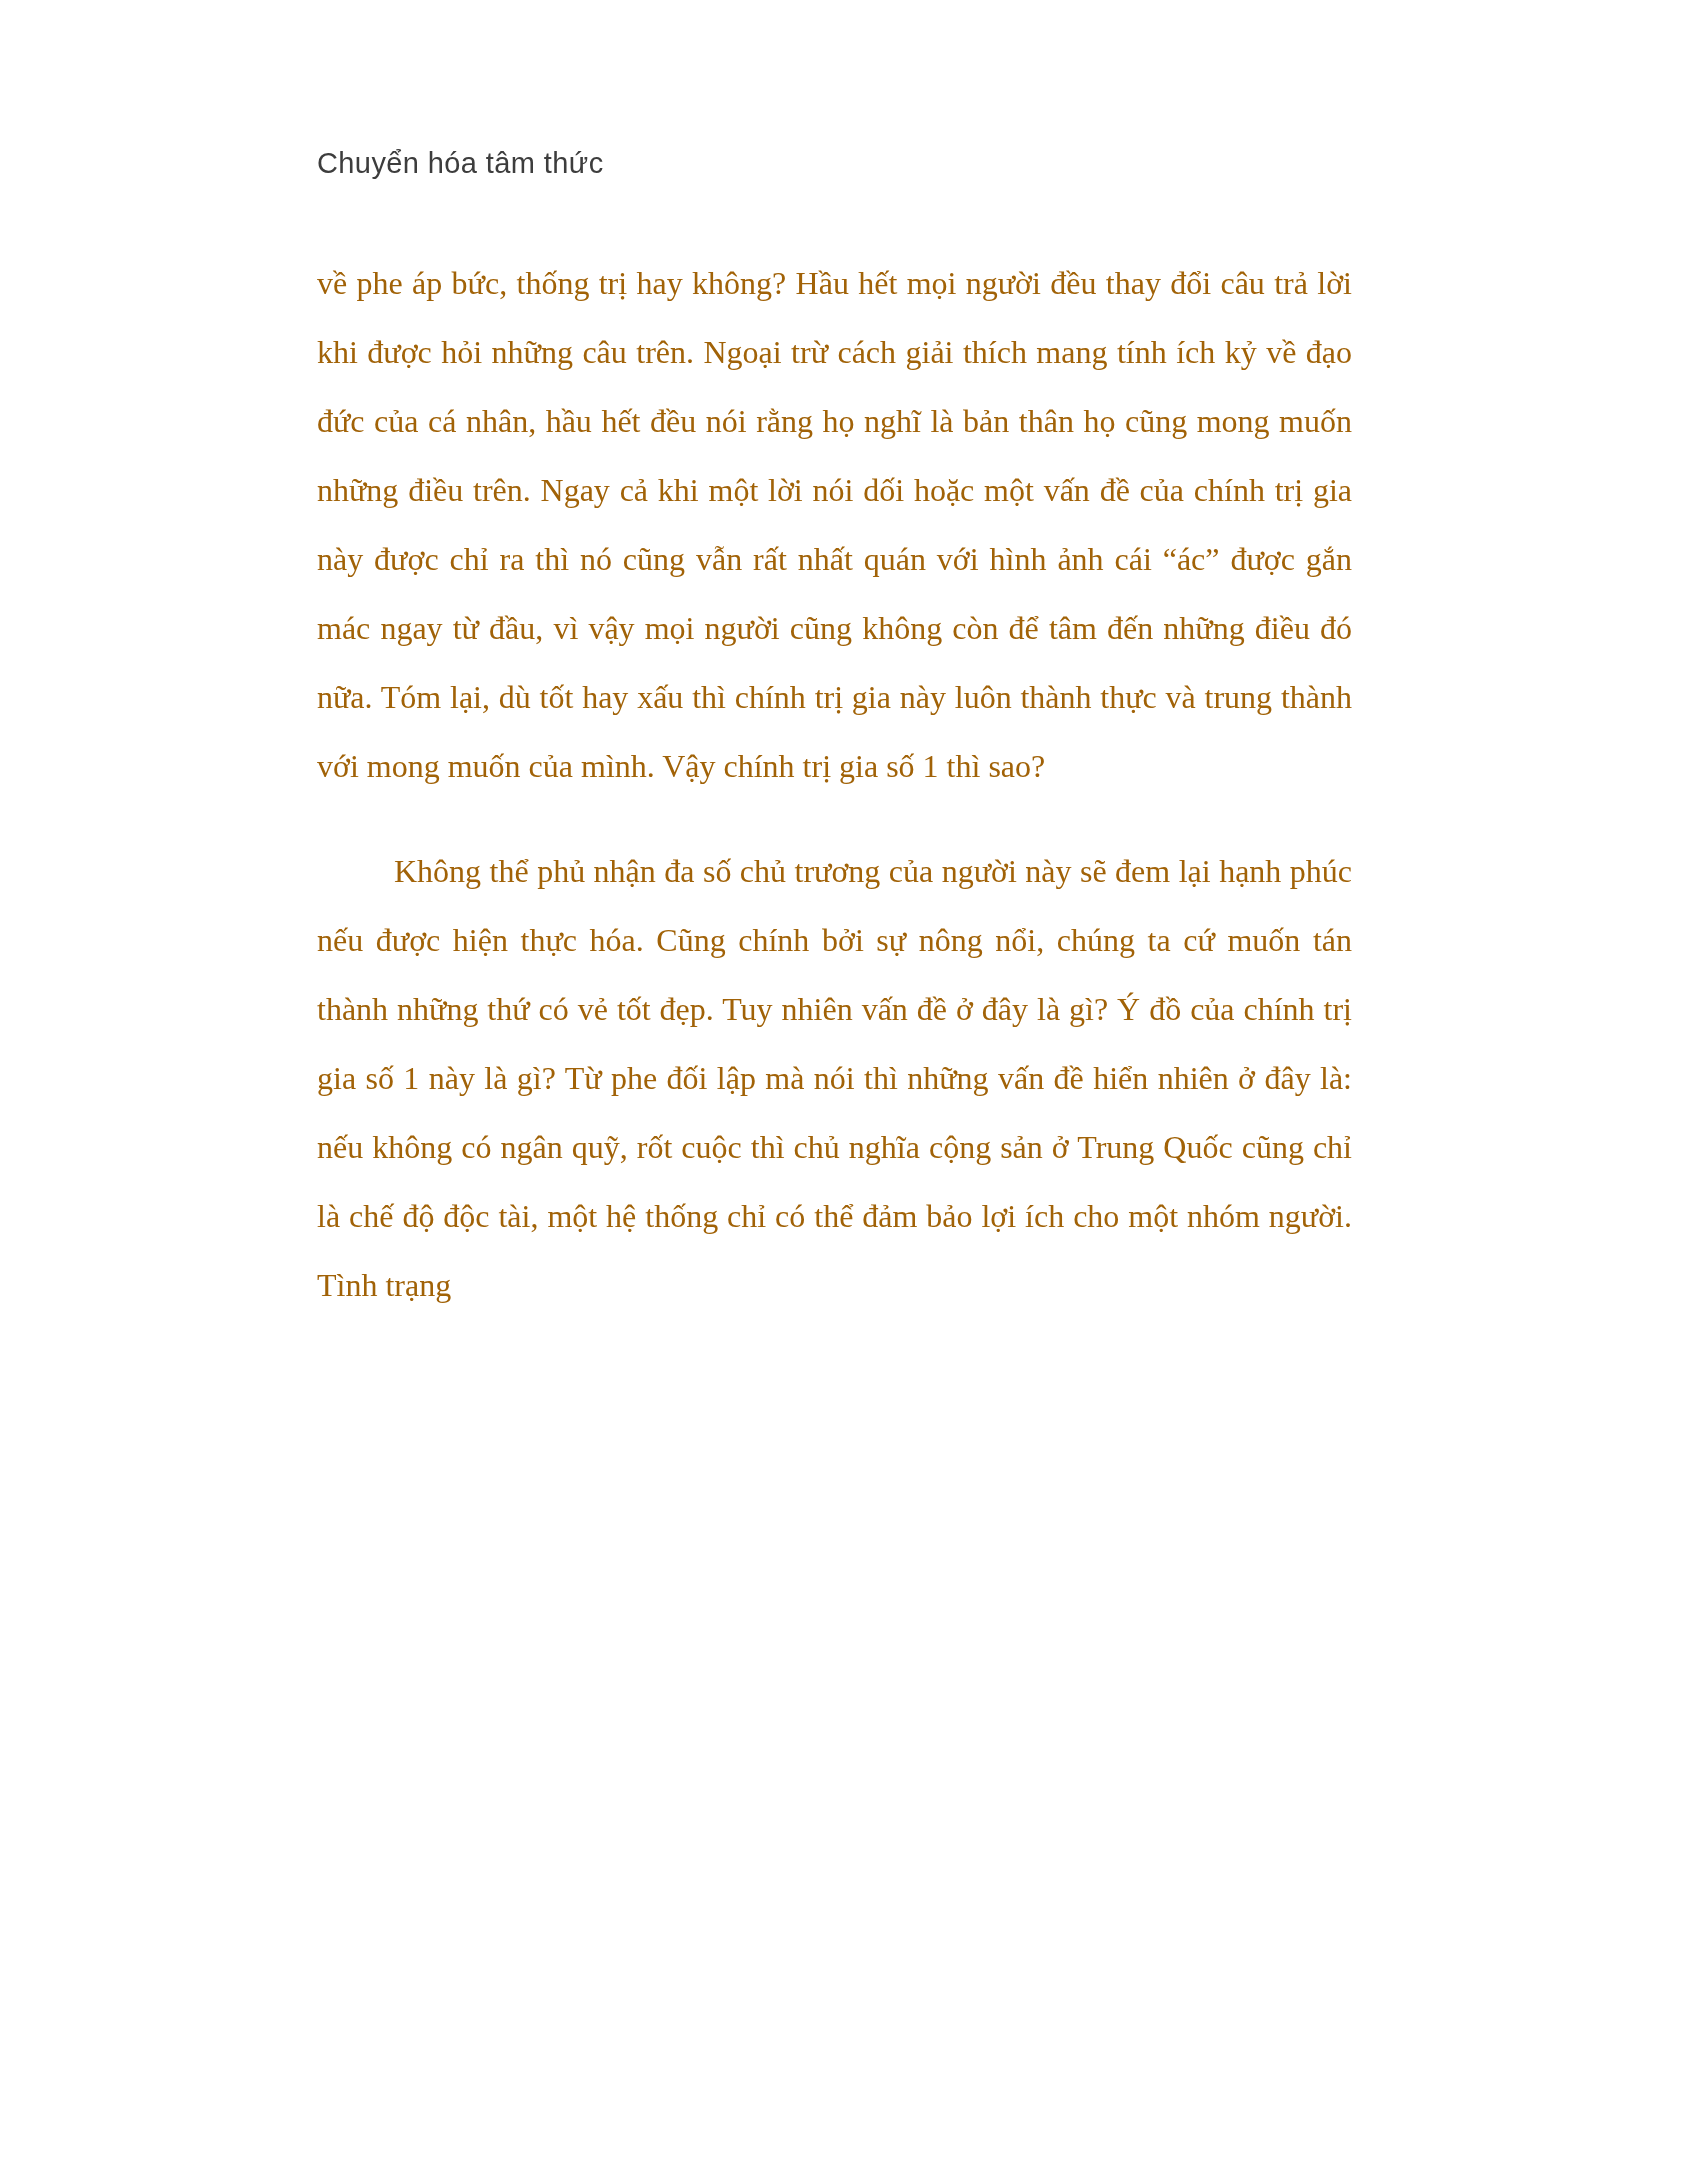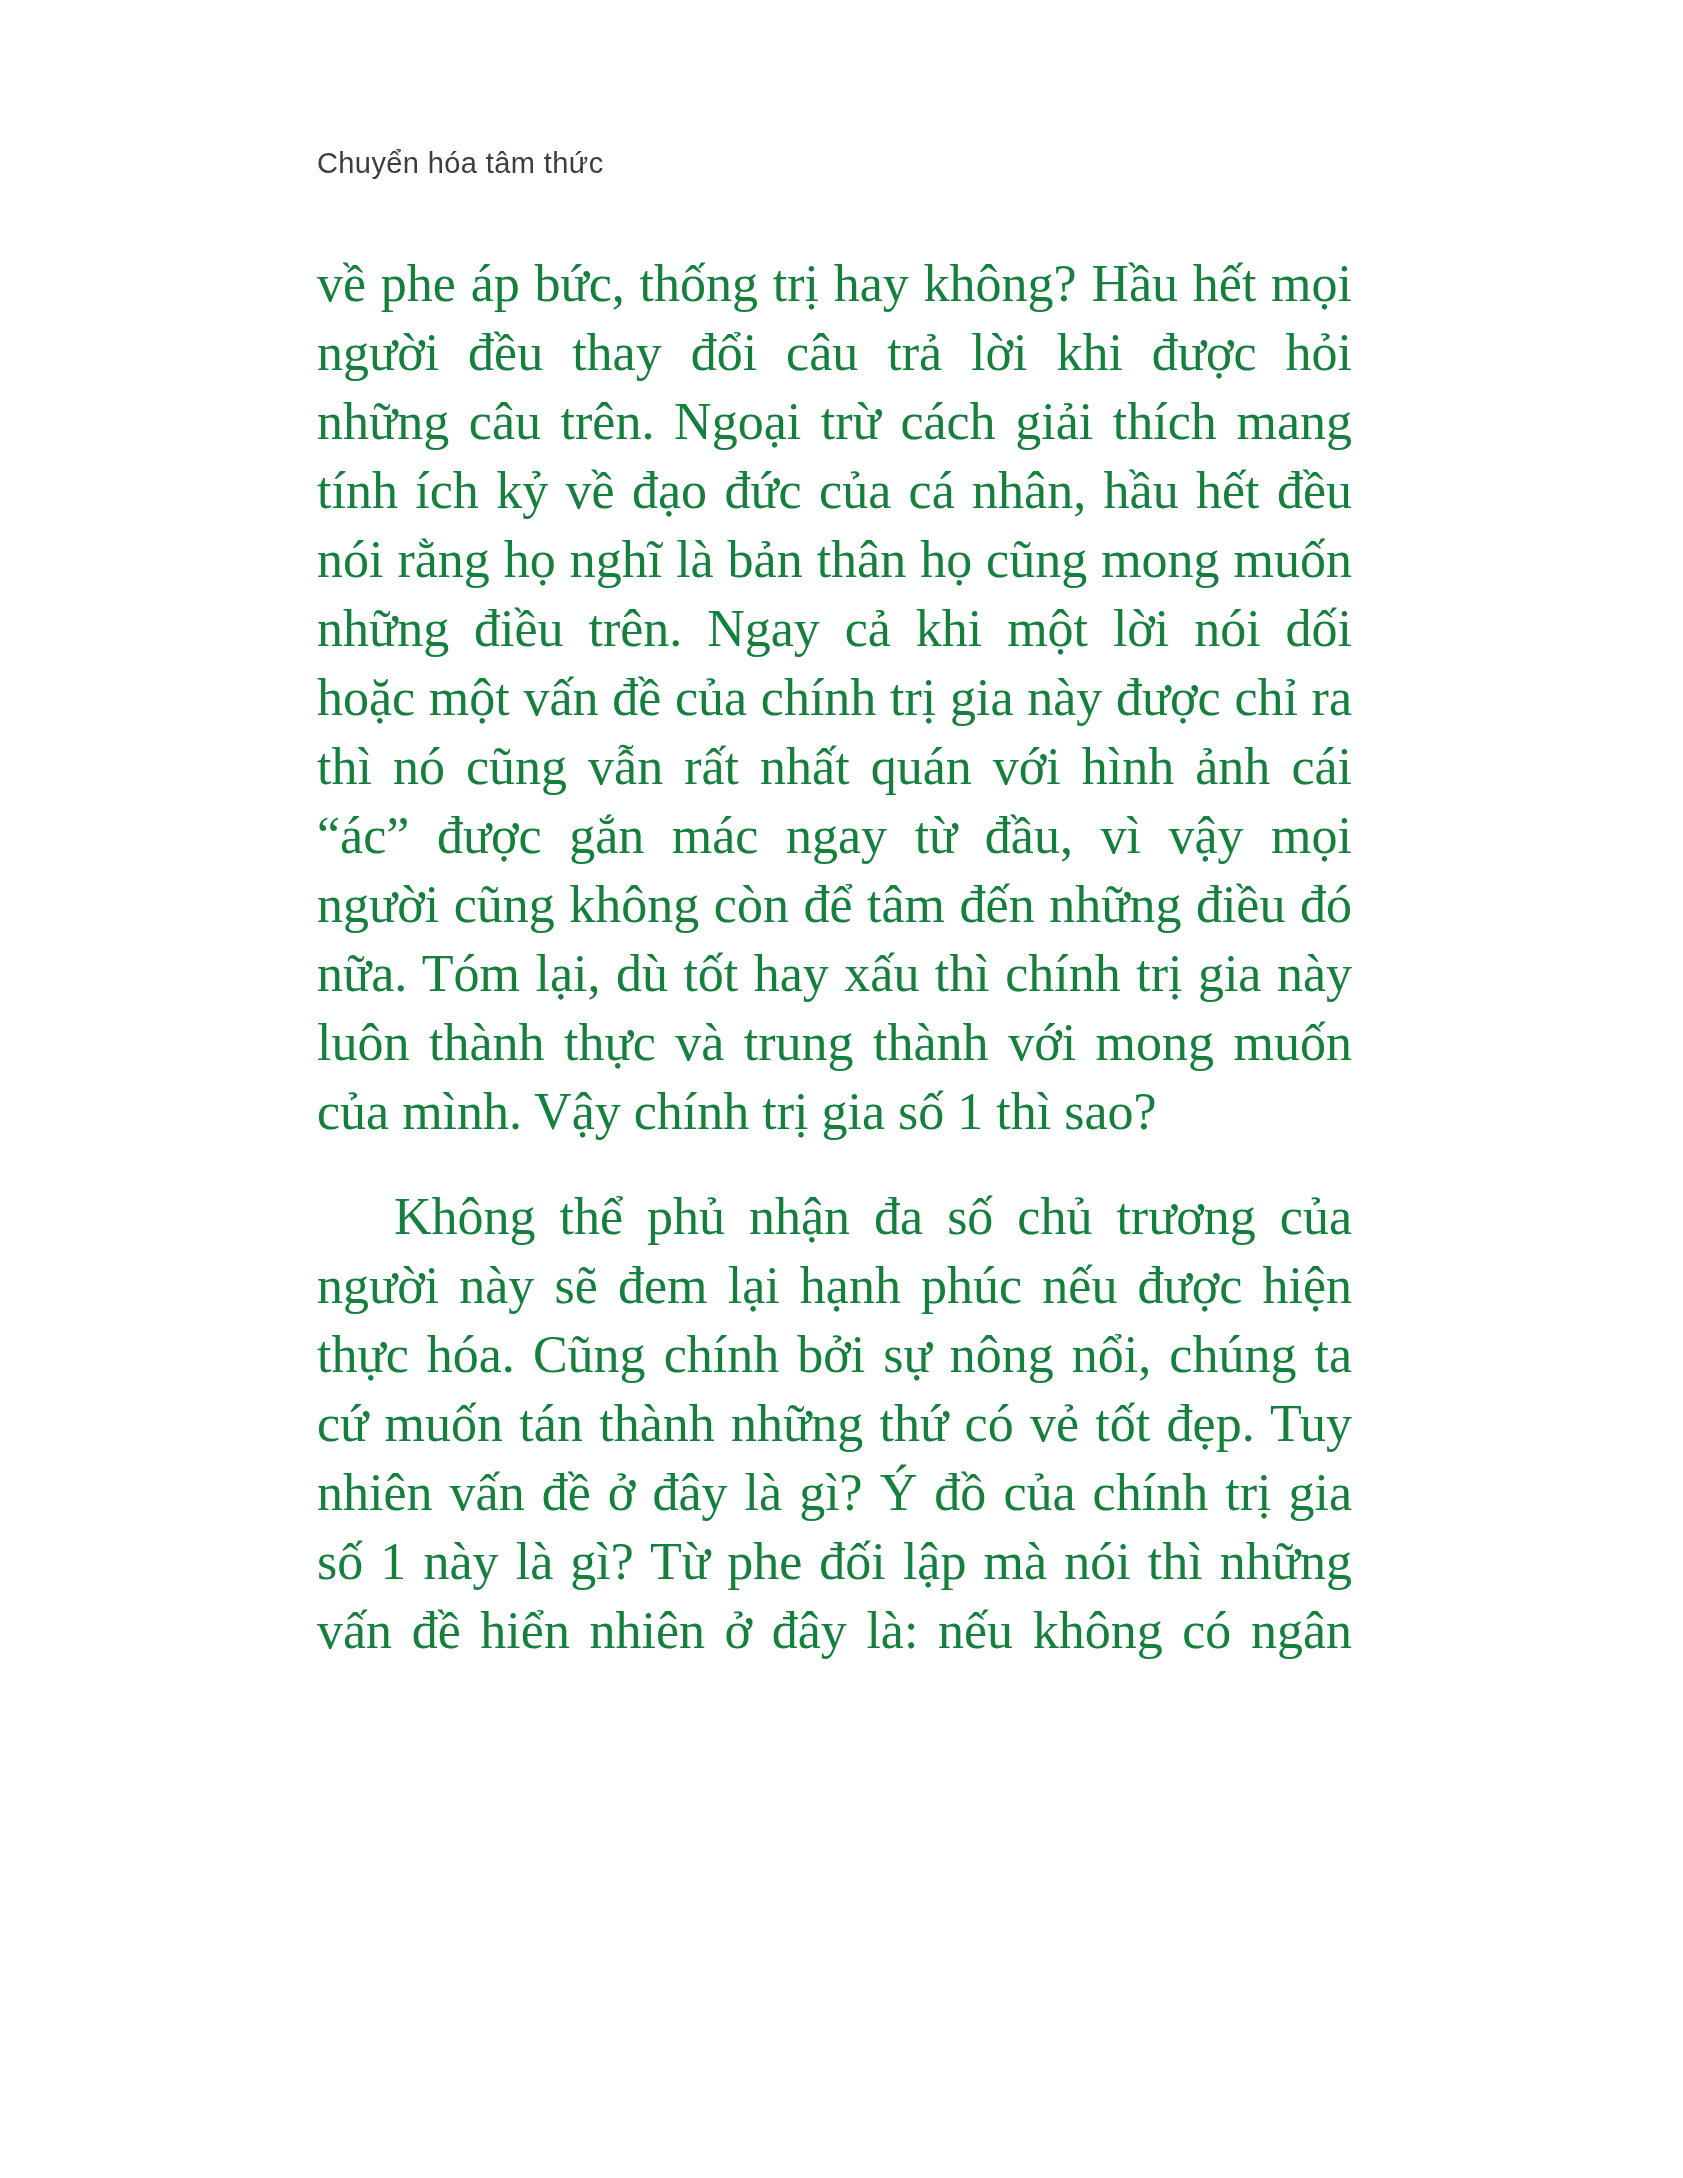--- a/index.html
+++ b/index.html
@@ -27,22 +27,22 @@
     font-size: 29px;
     font-weight: 500;
     color: #3d3d3d;
     letter-spacing: 0.4px;
   }
   .text-block {
     position: absolute;
     left: 317px;
     top: 249px;
     width: 1035px;
-    color: #15803d;
-    font-size: 52px;
+    color: #a16207;
+    font-size: 32px;
     line-height: 69px;
     text-align: justify;
     text-justify: inter-word;
   }
   .text-block p {
     margin: 0;
     padding: 0;
   }
   .text-block p + p {
     margin-top: 36px;

